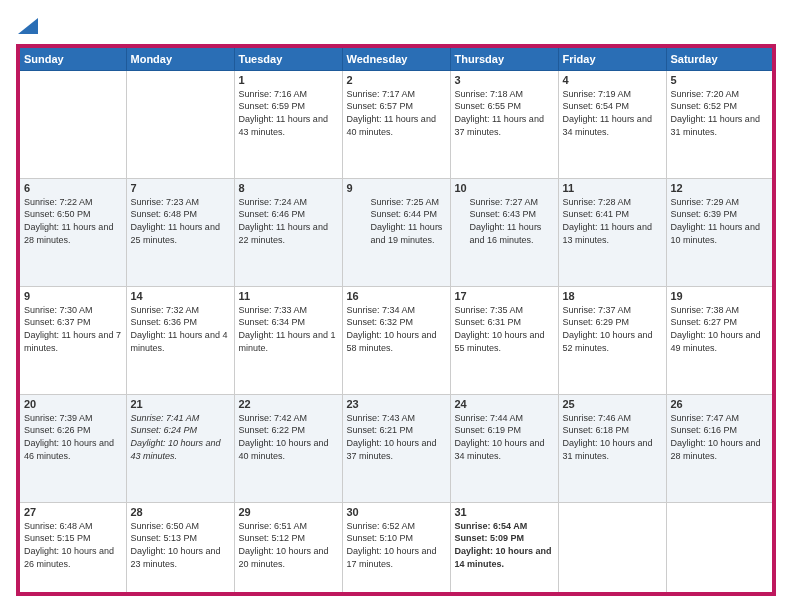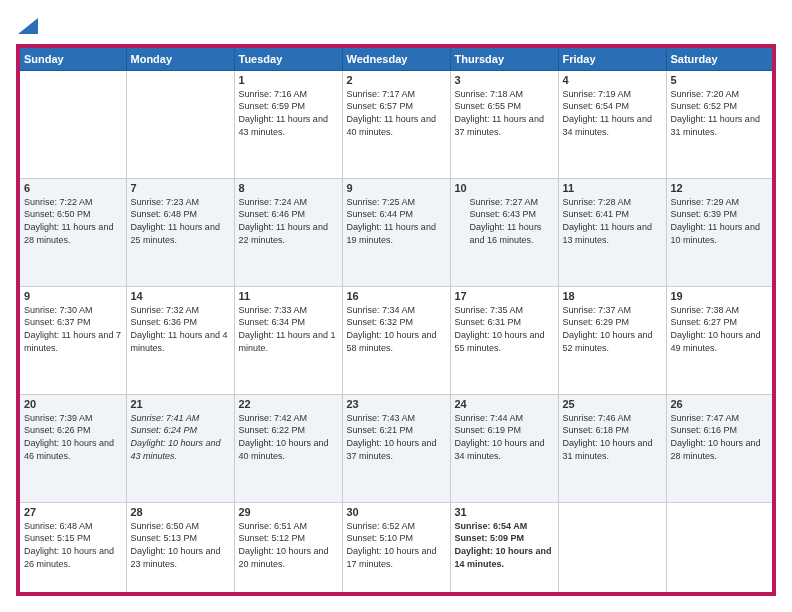--- a/index.html
+++ b/index.html
@@ -168,21 +168,21 @@
 Daylight: 11 hours and 25 minutes.</div>
           </td>
           <td>
             <span class="day-num">8</span>
             <div class="day-info" style="white-space: pre-line;">Sunrise: 7:24 AM
 Sunset: 6:46 PM
 Daylight: 11 hours and 22 minutes.</div>
           </td>
           <td>
             <span class="day-num">9</span>
-            <div class="day-info" style="white-space: pre-line;">Sunrise: 7:25 AM
+            <div class="day-info" style="white-space: pre-line; margin-left: 24px;">Sunrise: 7:25 AM
 Sunset: 6:44 PM
 Daylight: 11 hours and 19 minutes.</div>
           </td>
           <td>
             <span class="day-num">10</span>
             <div class="day-info" style="white-space: pre-line; margin-left: 15px;">Sunrise: 7:27 AM
 Sunset: 6:43 PM
 Daylight: 11 hours and 16 minutes.</div>
           </td>
           <td>

